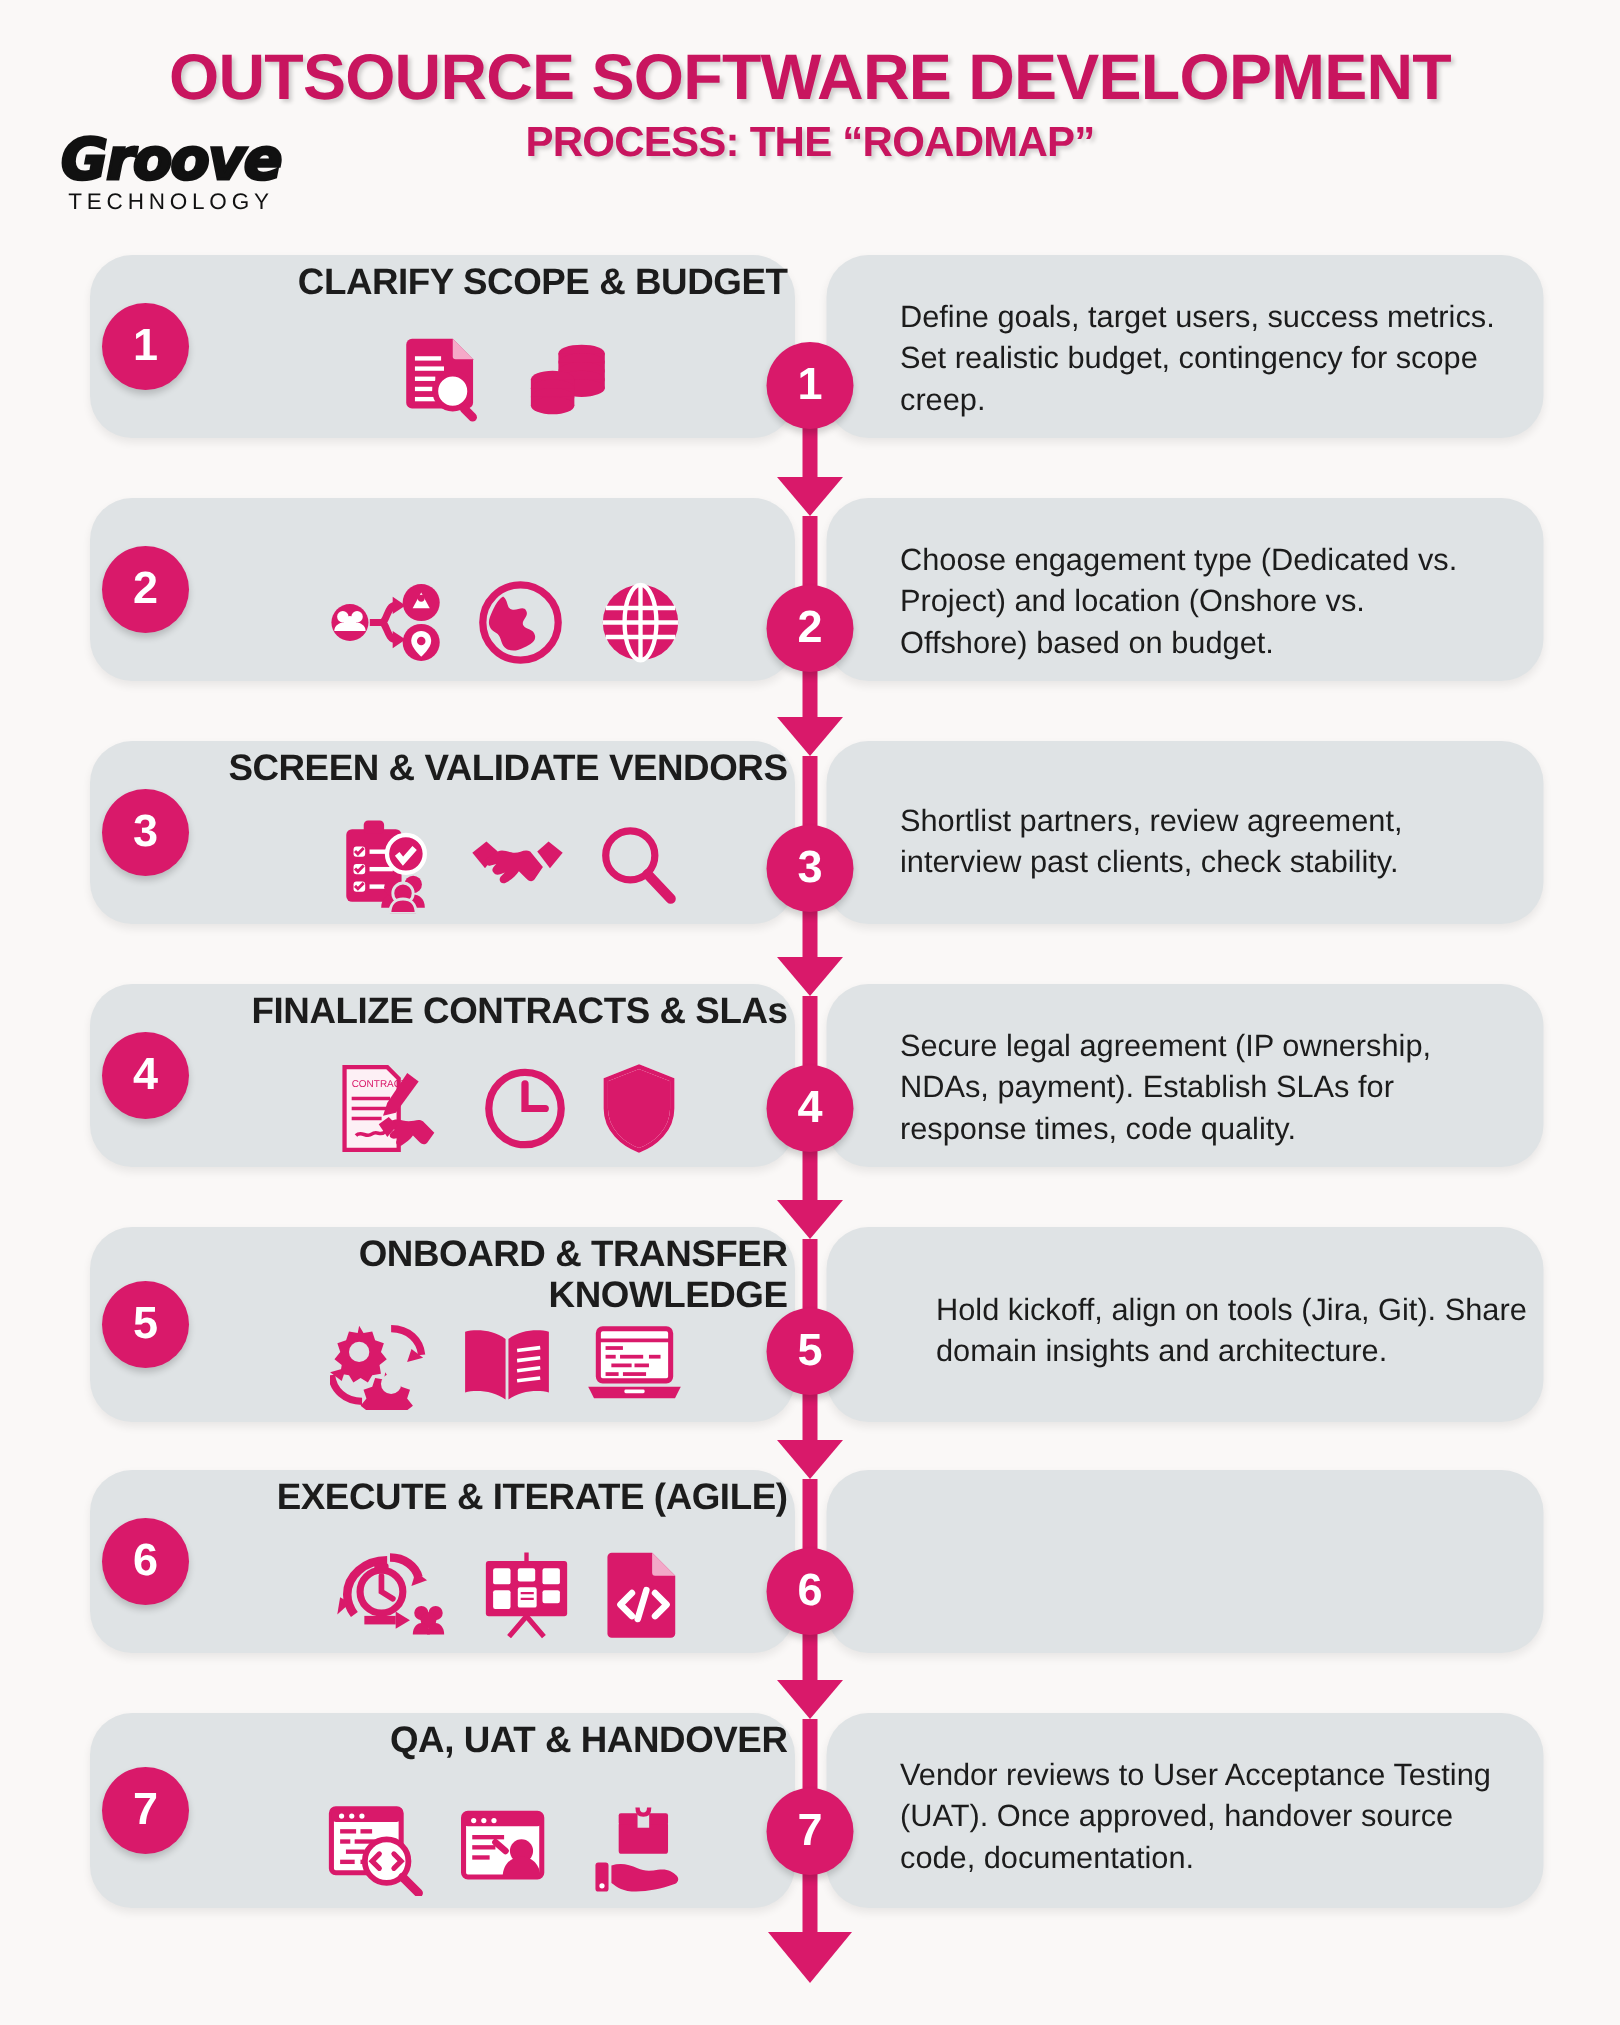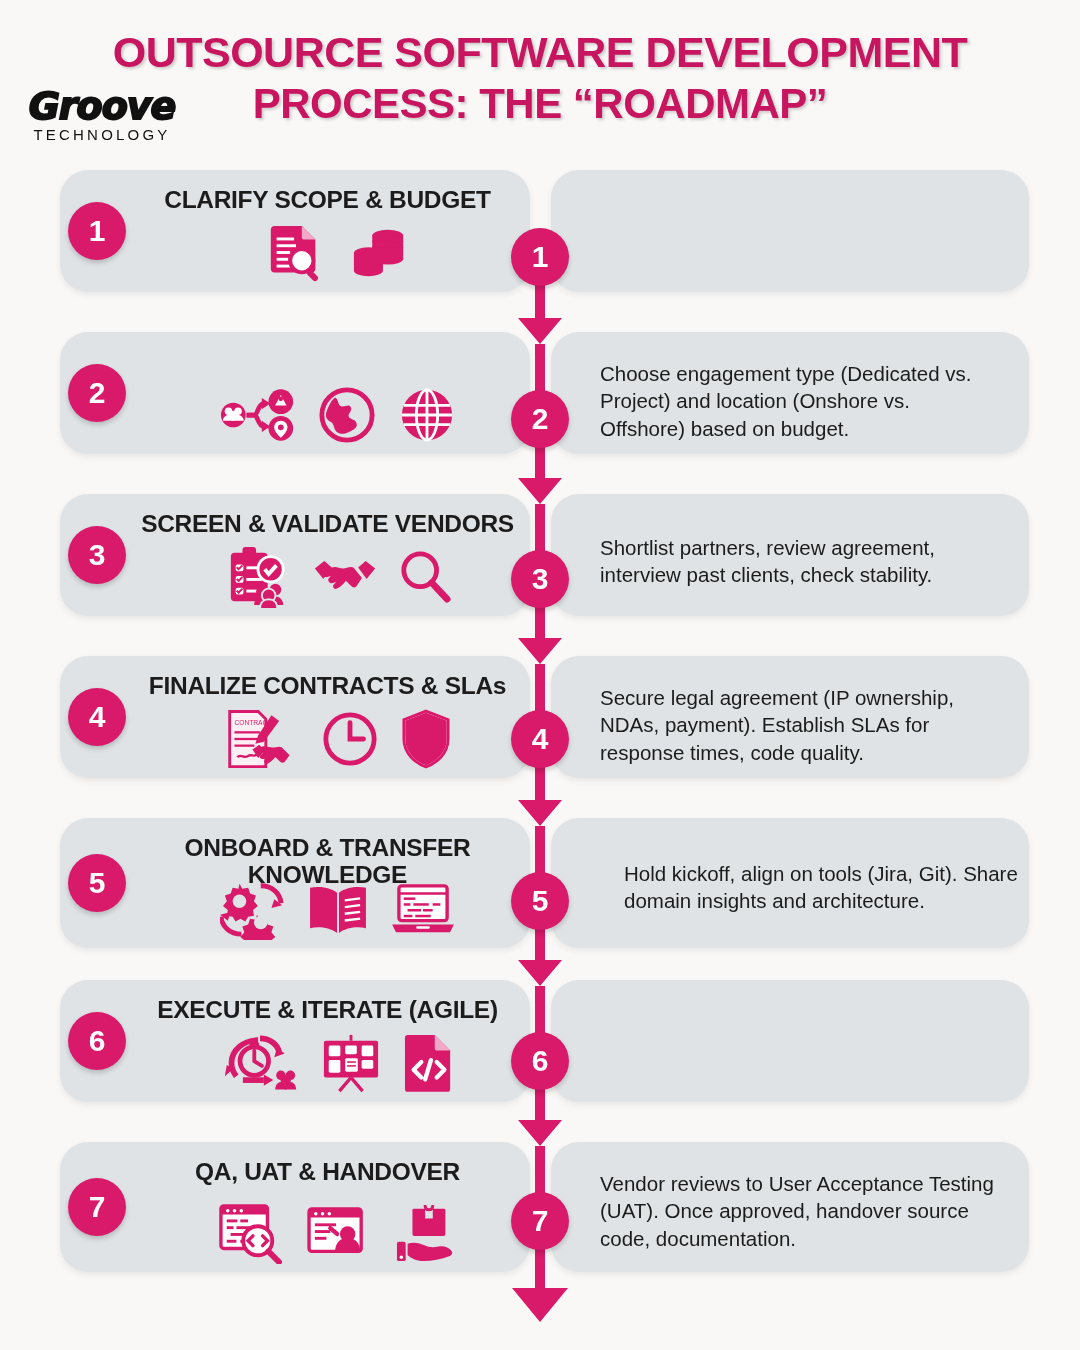--- a/index.html
+++ b/index.html
@@ -22,25 +22,25 @@
     text-align:center;
     color:#c8155f;
     font-weight:bold;
     font-size:43px;
     line-height:1.22;
     letter-spacing:-0.5px;
     padding:0 60px;
     text-shadow:2px 2px 3px rgba(0,0,0,0.18);
   }
   .title-line { display:block; white-space:nowrap; }
-  .title-line.l2 { font-size:42px; }
+  .title-line.l2 { font-size:28px; }
 
   .logo {
     position:absolute;
-    left:22px; top:88px;
+    left:34px; top:88px;
     width:160px;
     text-align:center;
   }
   .logo-word {
     font-family:"DejaVu Sans", sans-serif;
     font-weight:bold;
     font-size:38px;
     font-style:italic;
     color:#111;
     line-height:0.95;
@@ -90,22 +90,22 @@
     display:flex; align-items:center; justify-content:center;
     box-shadow:0 3px 5px rgba(0,0,0,0.18);
     z-index:3;
   }
   .badge-left { left:68px; top:32px; }
   .row.r5 .badge-left, .row.r7 .badge-left { top:36px; }
 
   .step-title {
     position:absolute;
     left:130px; width:395px;
-    top:16px;
-    text-align:center;
+    top:5px;
+    text-align:right;
     font-size:24.5px;
     font-weight:bold;
     color:#1c1c1c;
     letter-spacing:-0.3px;
     line-height:1.12;
   }
 
   .icons {
     position:absolute;
     left:150px; width:375px;
@@ -221,20 +221,21 @@
               <rect x="5" y="30" width="30" height="6"></rect>
             <ellipse cx="20" cy="36" rx="15" ry="6"></ellipse>
               <rect x="5" y="36" width="30" height="6"></rect>
             <ellipse cx="20" cy="42" rx="15" ry="6"></ellipse>
               <rect x="5" y="42" width="30" height="6"></rect>
             <ellipse cx="20" cy="48" rx="15" ry="6"></ellipse>
           </g>
         </svg>
       </span>
     </div>
+    <div class="desc">Define goals, target users, success metrics. Set realistic budget, contingency for scope creep.</div>
   </div>
 
   <div class="row r2">
     <div class="card card-left"></div>
     <div class="card card-right"></div>
     <div class="badge badge-left">2</div>
     <div class="icons">
       <span>
         <svg width="76" height="58" viewBox="0 0 80 60" fill="#d9196a">
           <circle cx="14" cy="30" r="13"></circle>

